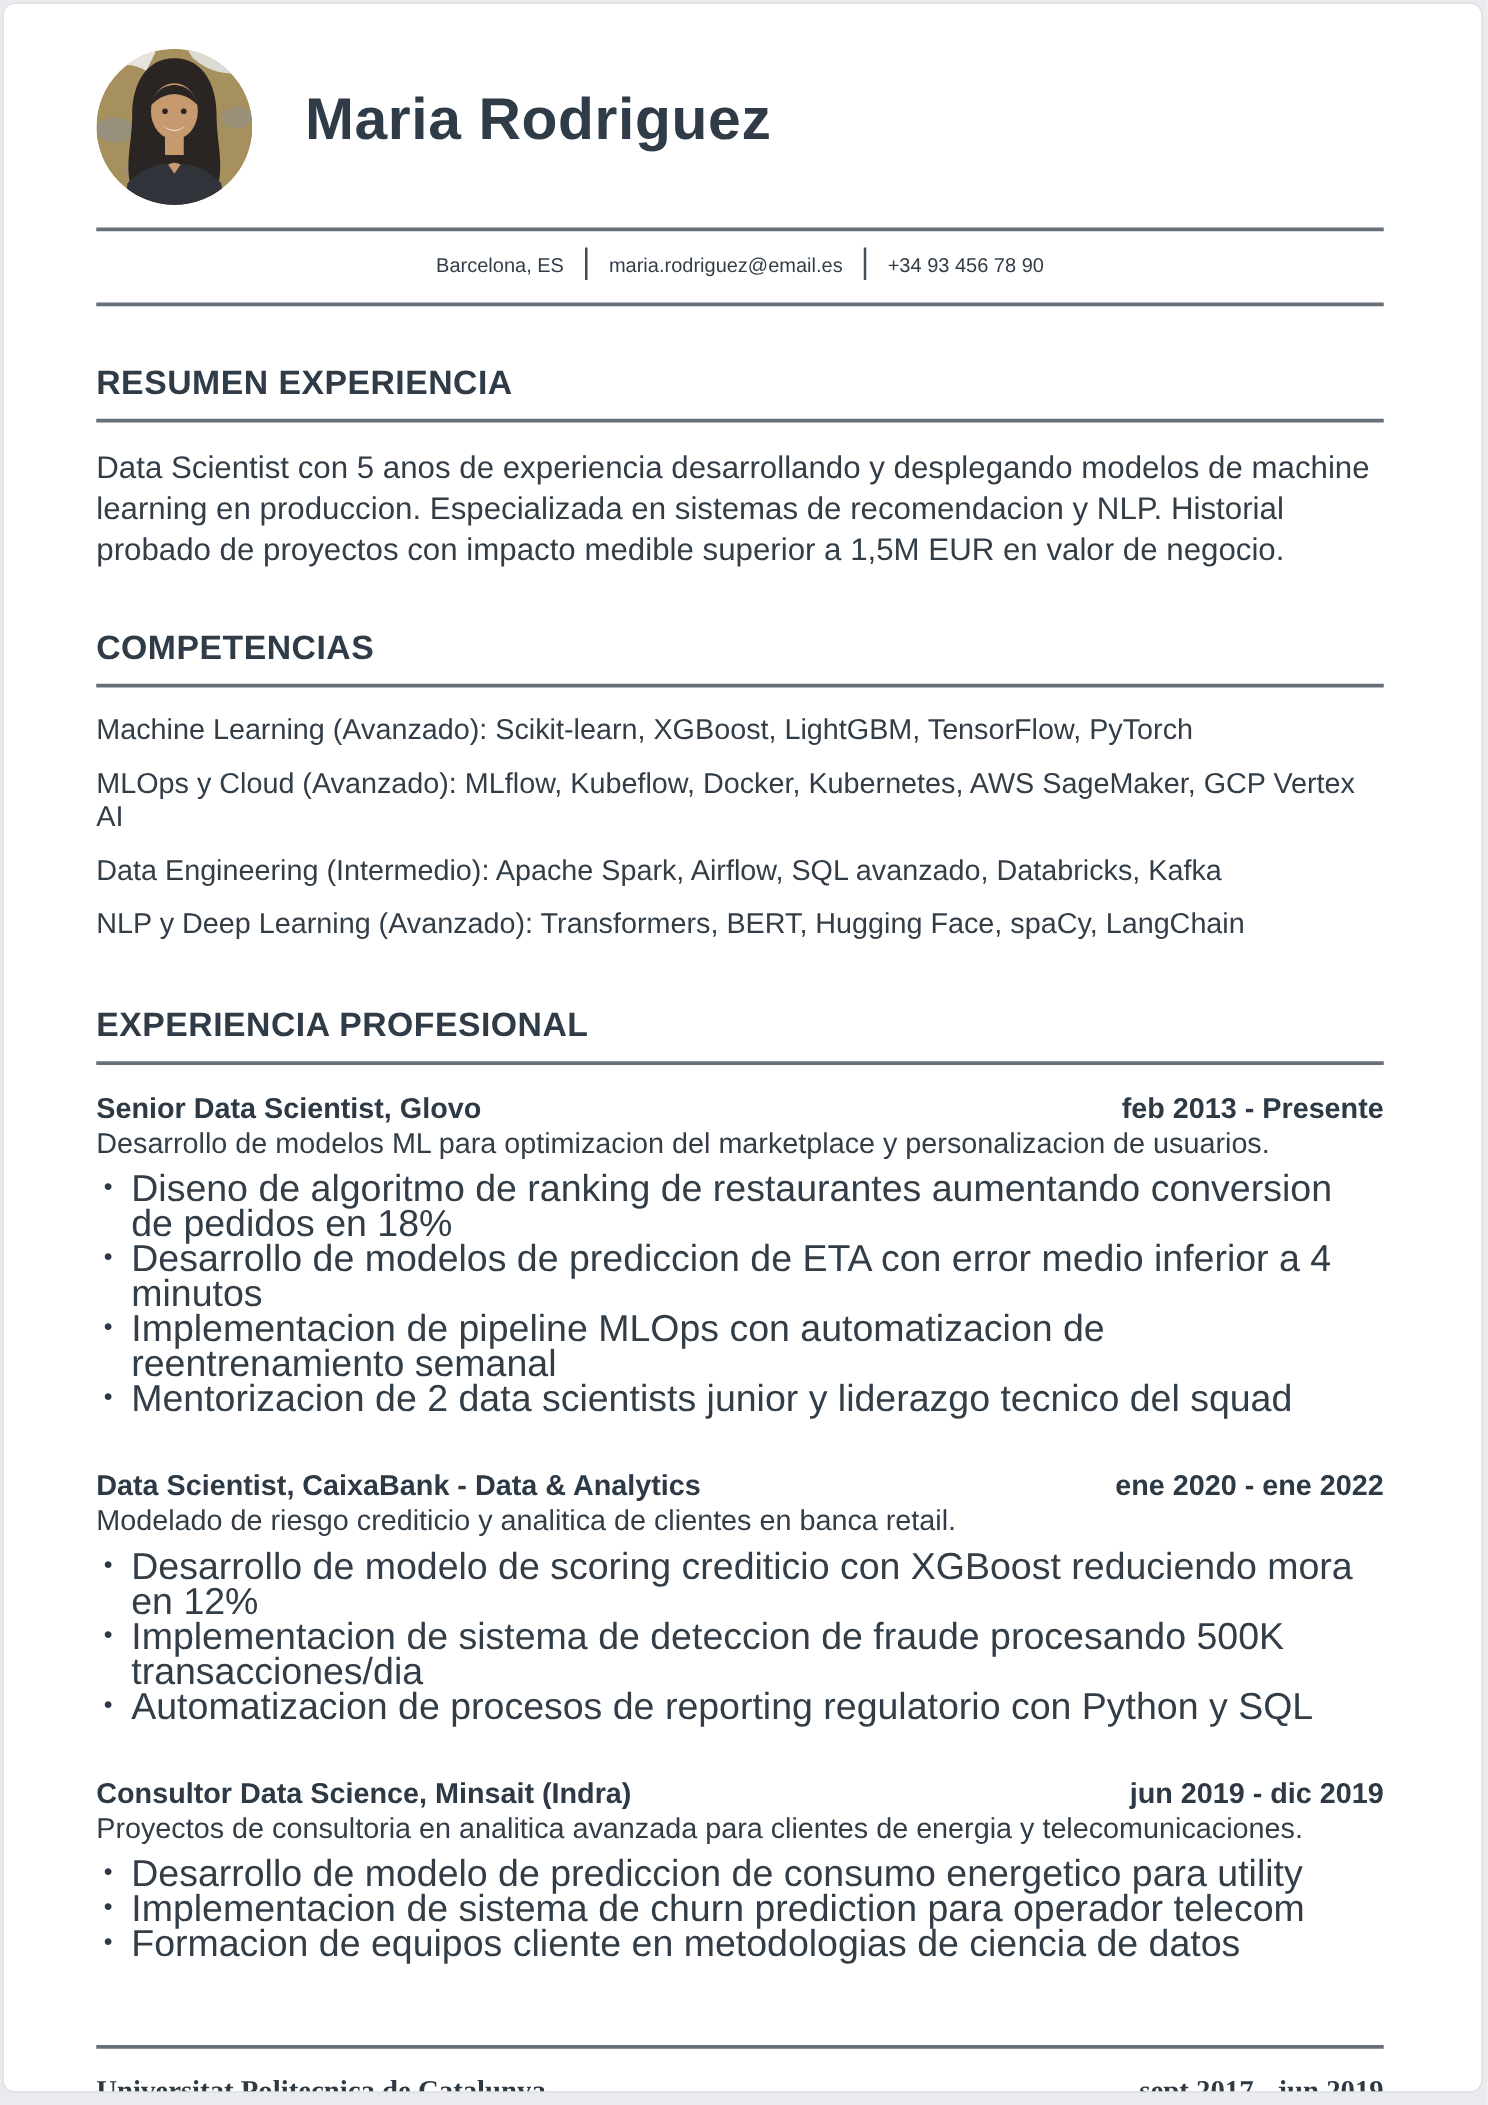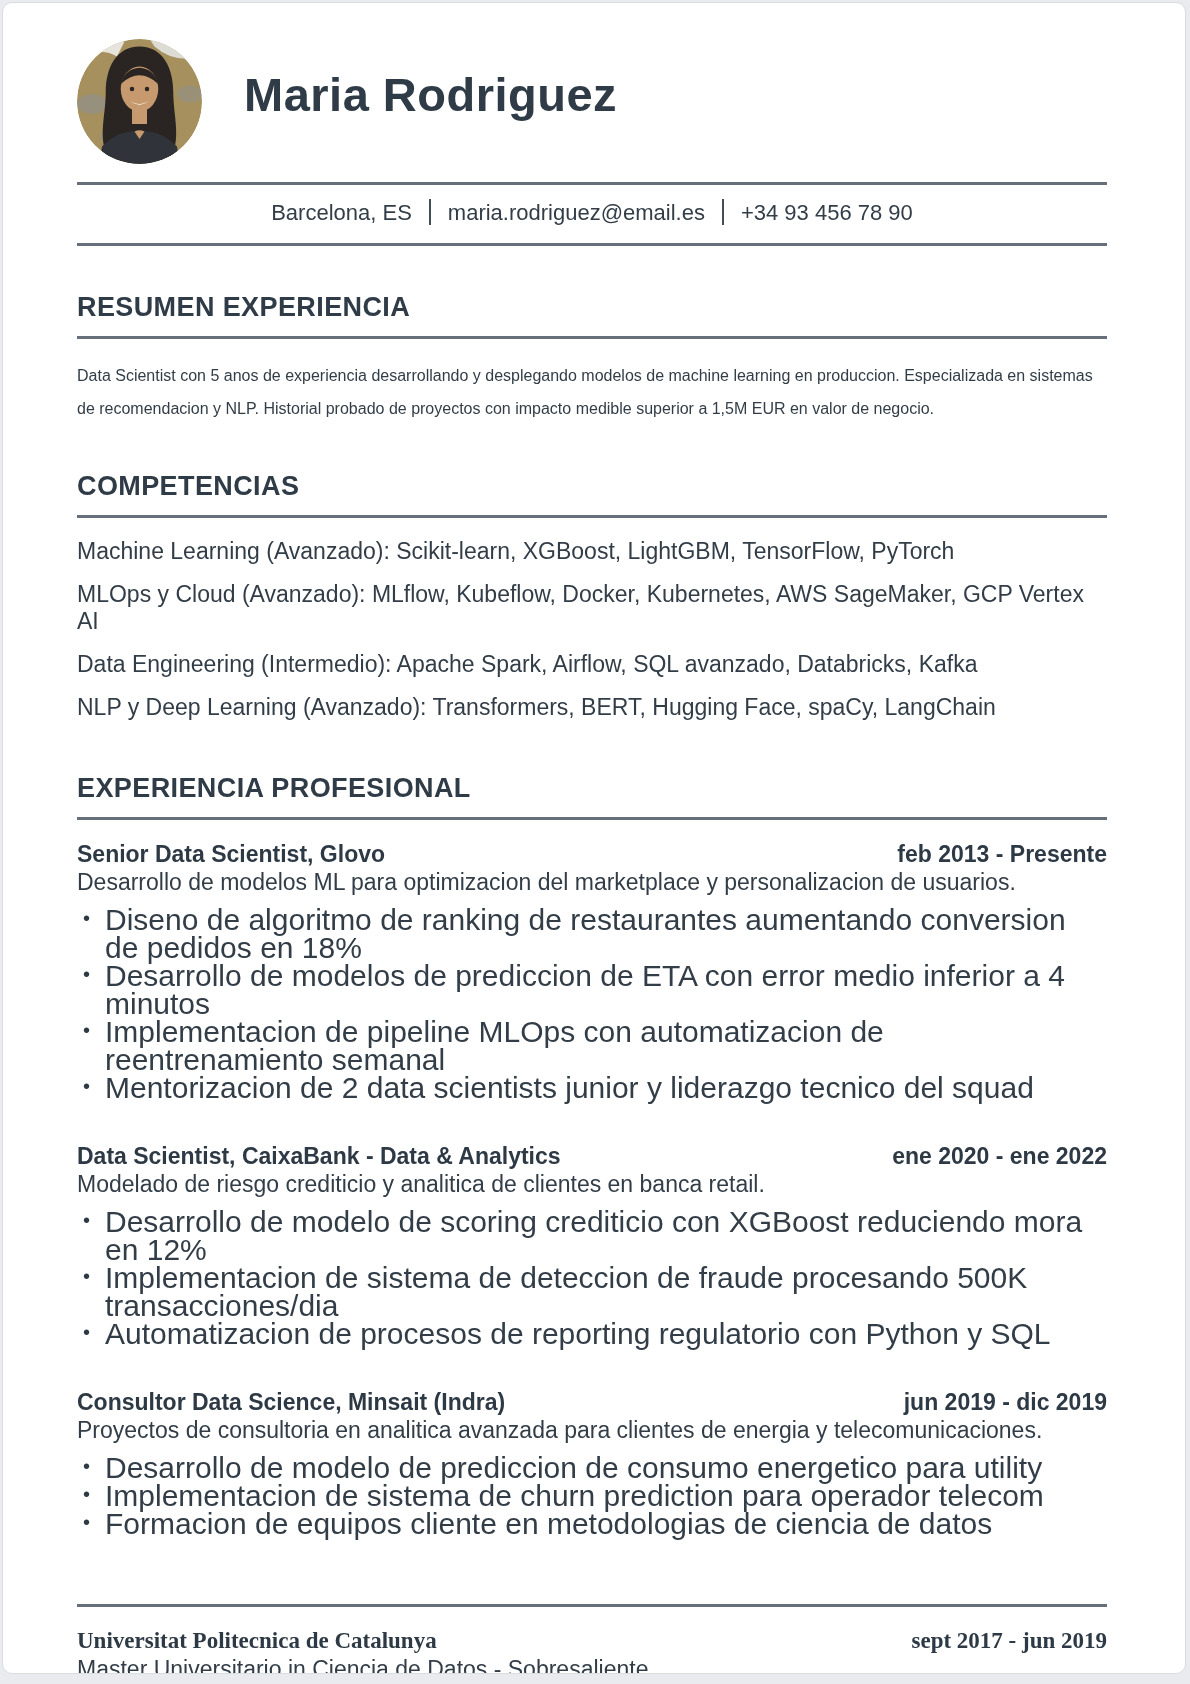--- a/index.html
+++ b/index.html
@@ -55,21 +55,21 @@
     margin: 0;
   }
   .rule {
     height: 3px;
     background: #67707a;
     border: none;
     margin: 0;
   }
   .contact-bar {
     text-align: center;
-    font-size: 22px;
+    font-size: 16px;
     color: #323d47;
     padding: 15px 0 16px 0;
   }
   .contact-bar .sep {
     display: inline-block;
     width: 2px;
     height: 26px;
     background: #424d58;
     vertical-align: middle;
     margin: 0 17px;
@@ -80,21 +80,21 @@
   .section { margin-top: 46px; }
   .section-heading {
     font-size: 27px;
     font-weight: 700;
     color: #2f3b46;
     letter-spacing: 0.4px;
     margin: 0 0 13px 0;
   }
   .section .rule { margin-bottom: 20px; }
   .summary-text {
-    font-size: 16px;
+    font-size: 25px;
     line-height: 33px;
     margin: 0;
   }
   
   .skills-list { margin: 2px 0 0 0; padding: 0; list-style: none; }
   .skills-list li {
     font-size: 23px;
     margin-bottom: 15px;
     line-height: 1.2;
   }

